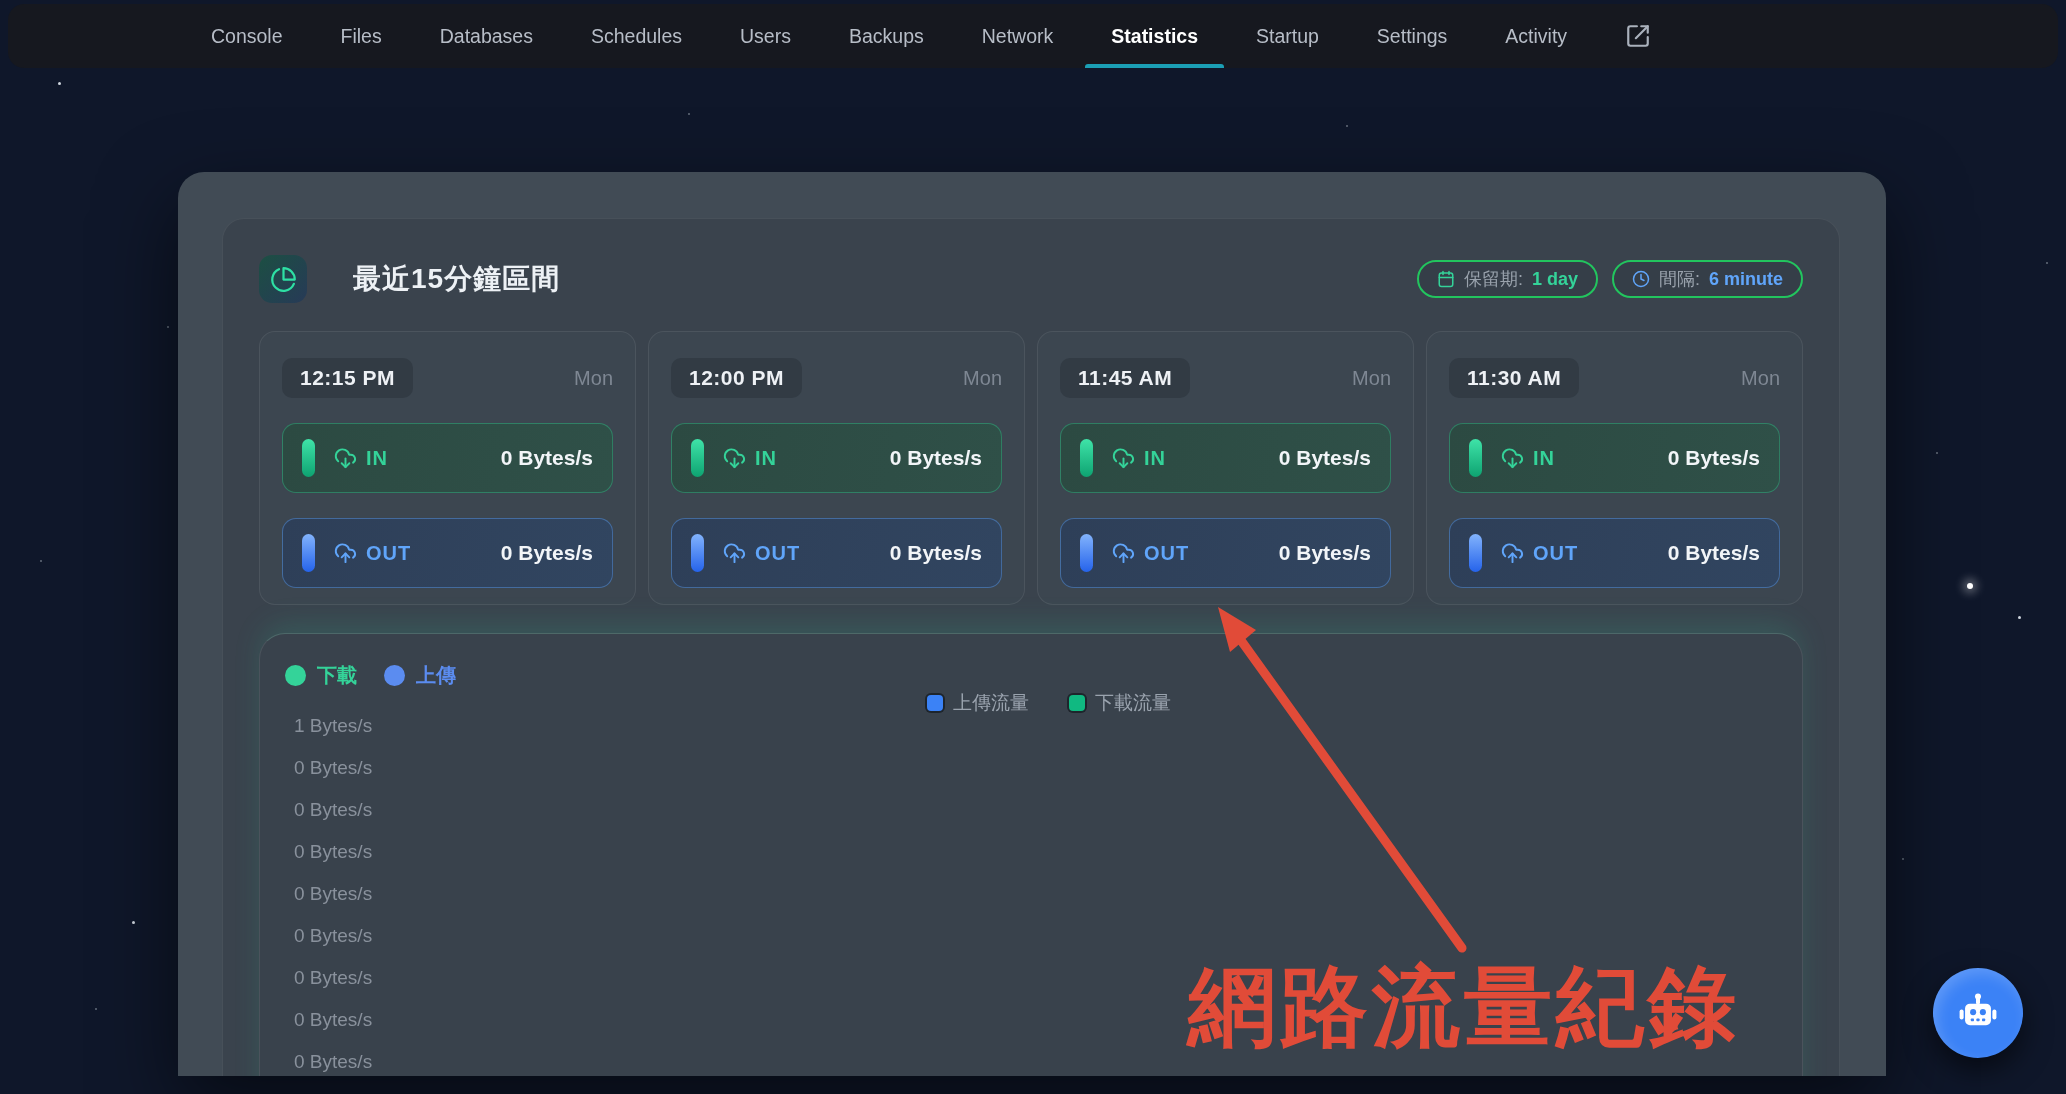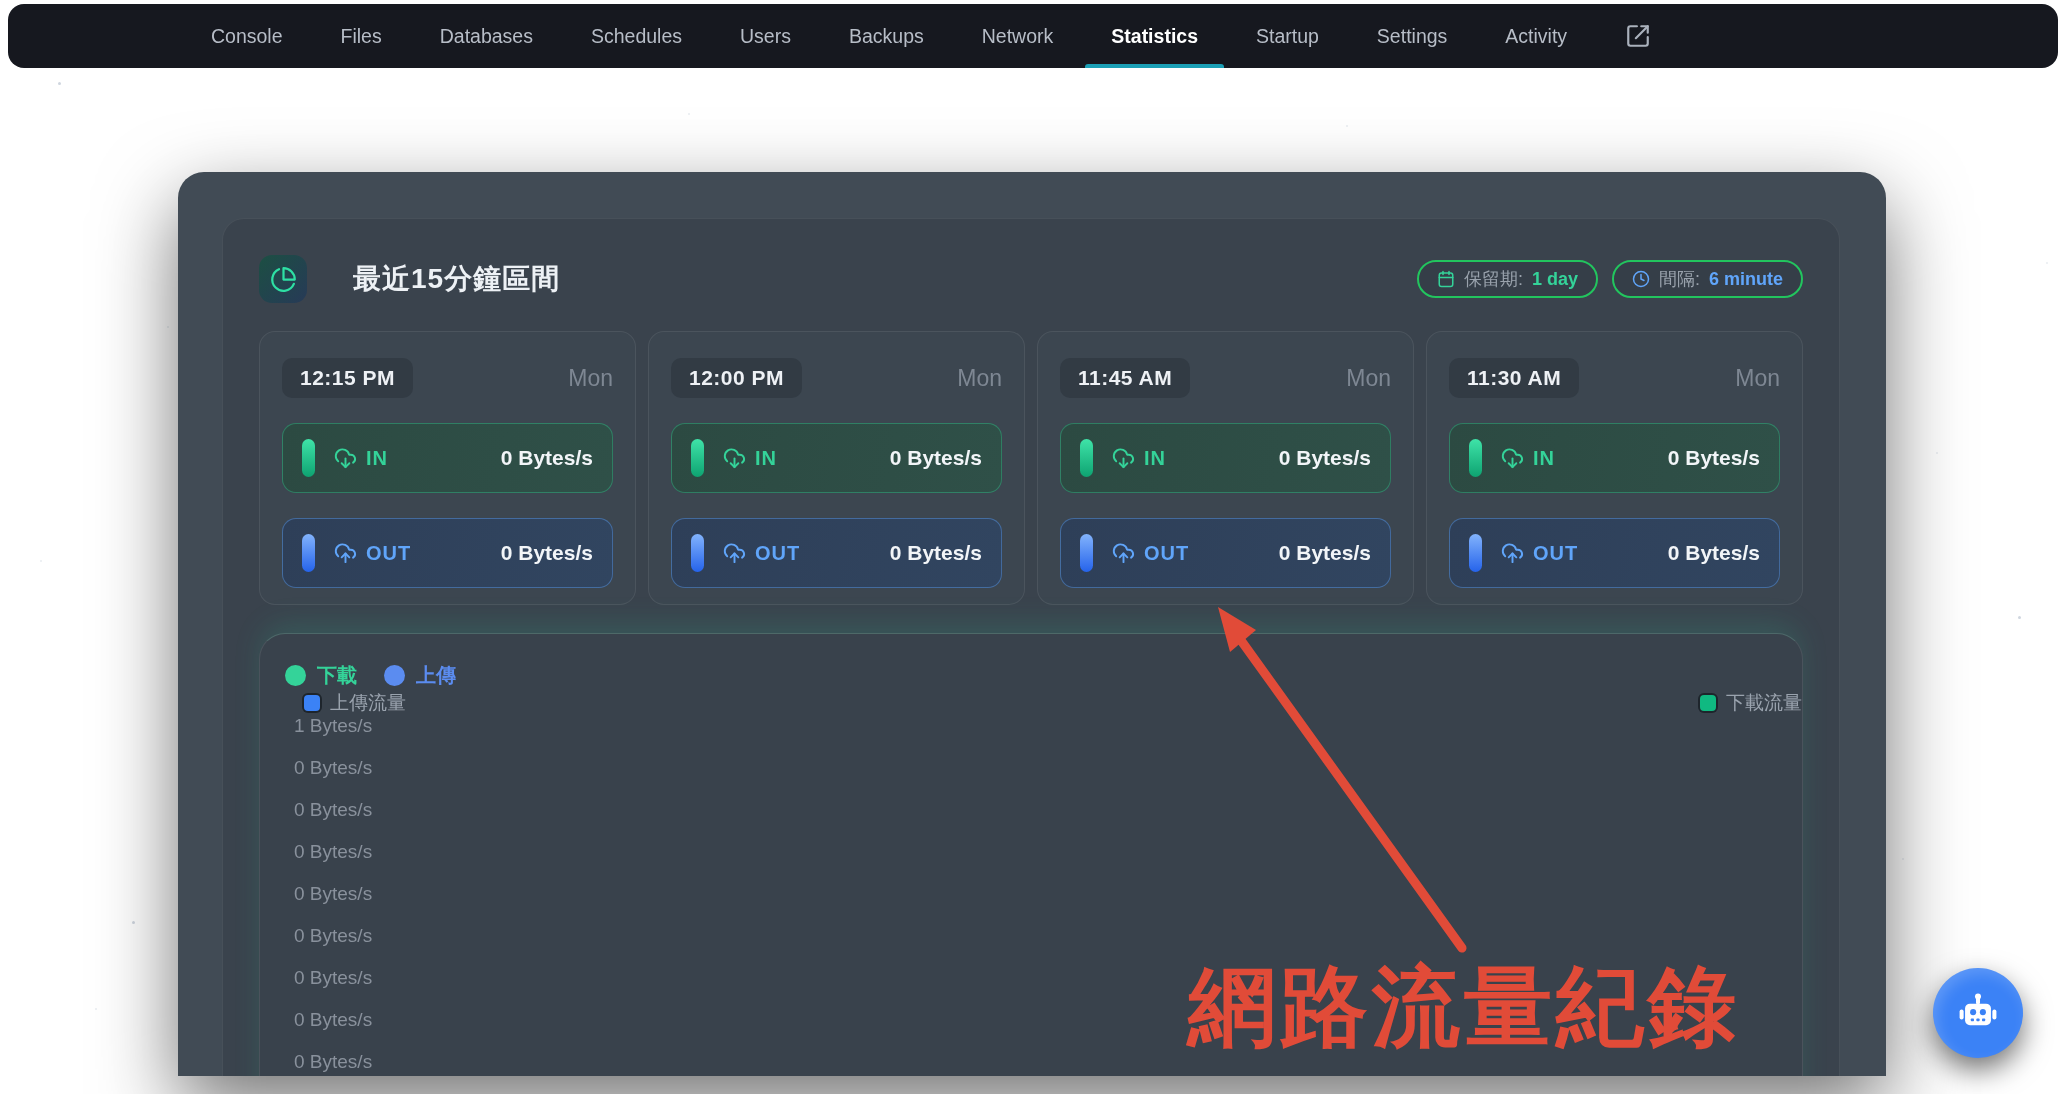--- a/index.html
+++ b/index.html
@@ -1,18 +1,18 @@
 <!DOCTYPE html>
 <html><head>
 <meta charset="utf-8">
 <style>
   * { margin:0; padding:0; box-sizing:border-box; }
   html,body { width:2066px; height:1094px; overflow:hidden; background:#020205;
     font-family:"Liberation Sans","DejaVu Sans",sans-serif; }
-  .stage { position:relative; width:2066px; height:1094px; background:#ffffff; }
+  .stage { position:relative; width:2066px; height:1094px; background:#0f172a; }
 
   
   .star { position:absolute; width:3px; height:3px; border-radius:50%; background:#cfd6df; }
   .star.dim { opacity:.45; width:2px; height:2px; }
   .star.bright { width:6px; height:6px; background:#fff;
     box-shadow:0 0 10px 4px rgba(255,255,255,.35); }
 
   
   .navbar { position:absolute; left:8px; right:8px; top:4px; height:64px;
     background:#16181f; border-radius:16px; display:flex; align-items:center;
@@ -51,21 +51,21 @@
   .badge.blue  svg { color:#60a5fa; } .badge.blue  .b-value { color:#60a5fa; }
 
   
   .cards-row { margin-top:28px; display:grid; grid-template-columns:repeat(4,1fr);
     gap:12px; }
   .time-card { height:274px; background:#3c4650; border:1px solid rgba(255,255,255,.08);
     border-radius:16px; padding:26px 22px 22px; }
   .tc-top { display:flex; align-items:center; }
   .time-chip { background:#323b44; border-radius:10px; padding:8px 18px;
     font-size:21px; font-weight:800; color:#eef1f5; letter-spacing:.5px; }
-  .day-label { margin-left:auto; color:#7e8793; font-size:23px; }
+  .day-label { margin-left:auto; color:#7e8793; font-size:20px; }
   .flow-pill { margin-top:25px; height:70px; border-radius:14px; display:flex;
     align-items:center; padding:0 19px; }
   .flow-pill.in { background:linear-gradient(100deg,#2c4a42,#2f5048);
     border:1px solid rgba(52,211,153,.38); }
   .flow-pill.out { background:linear-gradient(100deg,#2e3f58,#314560);
     border:1px solid rgba(96,165,250,.42); }
   .flow-bar { width:13px; height:38px; border-radius:7px; flex:0 0 auto; }
   .in .flow-bar { background:linear-gradient(180deg,#3fe3a8,#0ea371); }
   .out .flow-bar { background:linear-gradient(180deg,#82b3fc,#2563eb); }
   .flow-pill svg { width:23px; height:23px; margin-left:19px; flex:0 0 auto; }
@@ -76,22 +76,22 @@
 
   
   .chart-card { position:relative; margin-top:28px; height:560px; background:#39424c;
     border:1px solid rgba(255,255,255,.09); border-top-color:rgba(140,220,190,.25);
     border-radius:26px; padding:28px 24px;
     box-shadow:0 -12px 30px -4px rgba(46,211,160,.16); }
   .legend-primary { display:flex; align-items:center; gap:27px; padding-left:1px; }
   .lp-item { display:flex; align-items:center; gap:11px; }
   .lp-dot { width:21px; height:21px; border-radius:50%; }
   .lp-label { font-size:20px; font-weight:700; }
-  .legend-canvas { position:absolute; top:56px; left:0; right:0; display:flex;
-    justify-content:space-between; gap:40px; margin-left:44px; }
+  .legend-canvas { position:absolute; top:56px; left:0; right:8px; display:flex;
+    justify-content:center; gap:40px; margin-left:44px; }
   .lc-item { display:flex; align-items:center; gap:10px; cursor:pointer; }
   .lc-swatch { width:16px; height:16px; border-radius:4px;
     box-shadow:0 0 0 2px rgba(10,14,18,.55); }
   .lc-label { color:#9aa3ae; font-size:19px; }
   .y-axis { margin-top:27px; padding-left:10px; display:flex; flex-direction:column;
     gap:22px; }
   .y-label { color:#89919c; font-size:19px; line-height:20px; }
 
   
   .anno-svg { position:absolute; left:0; top:0; width:2066px; height:1094px;

